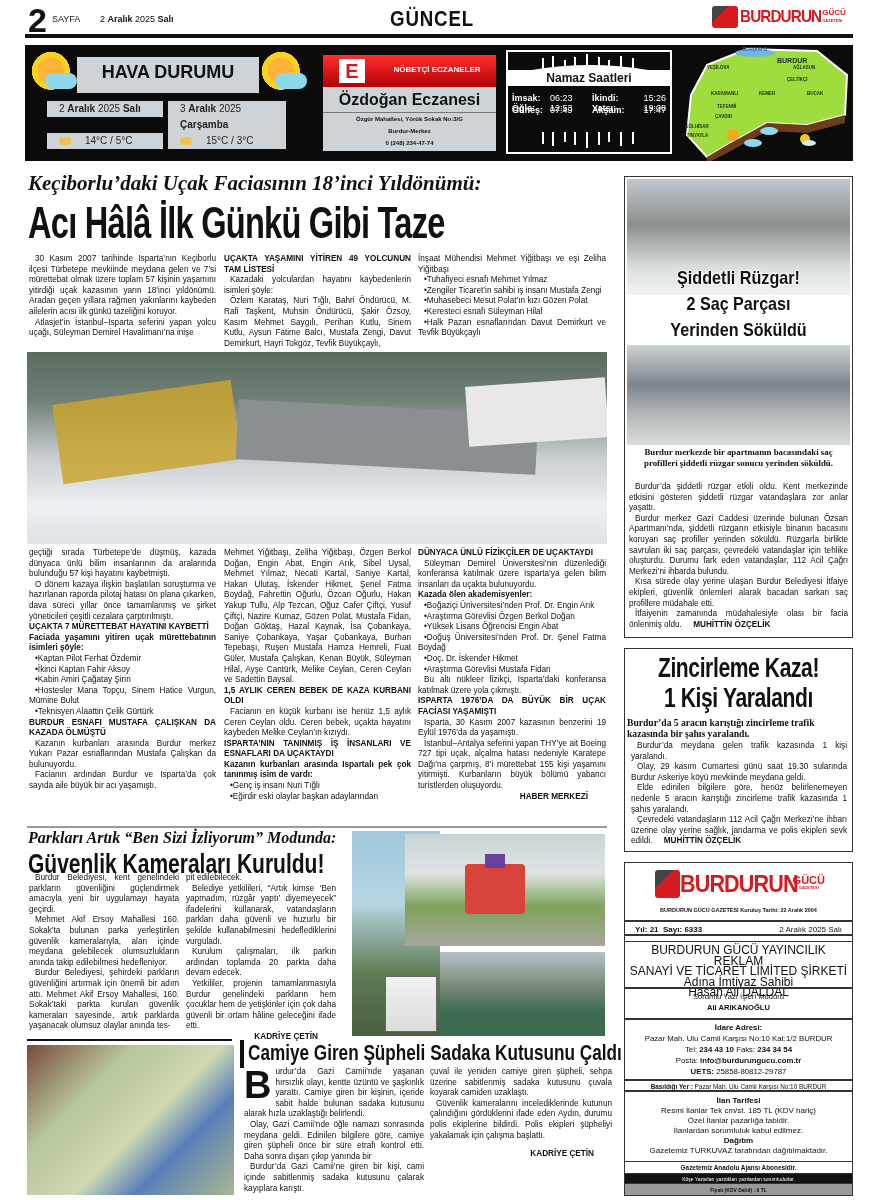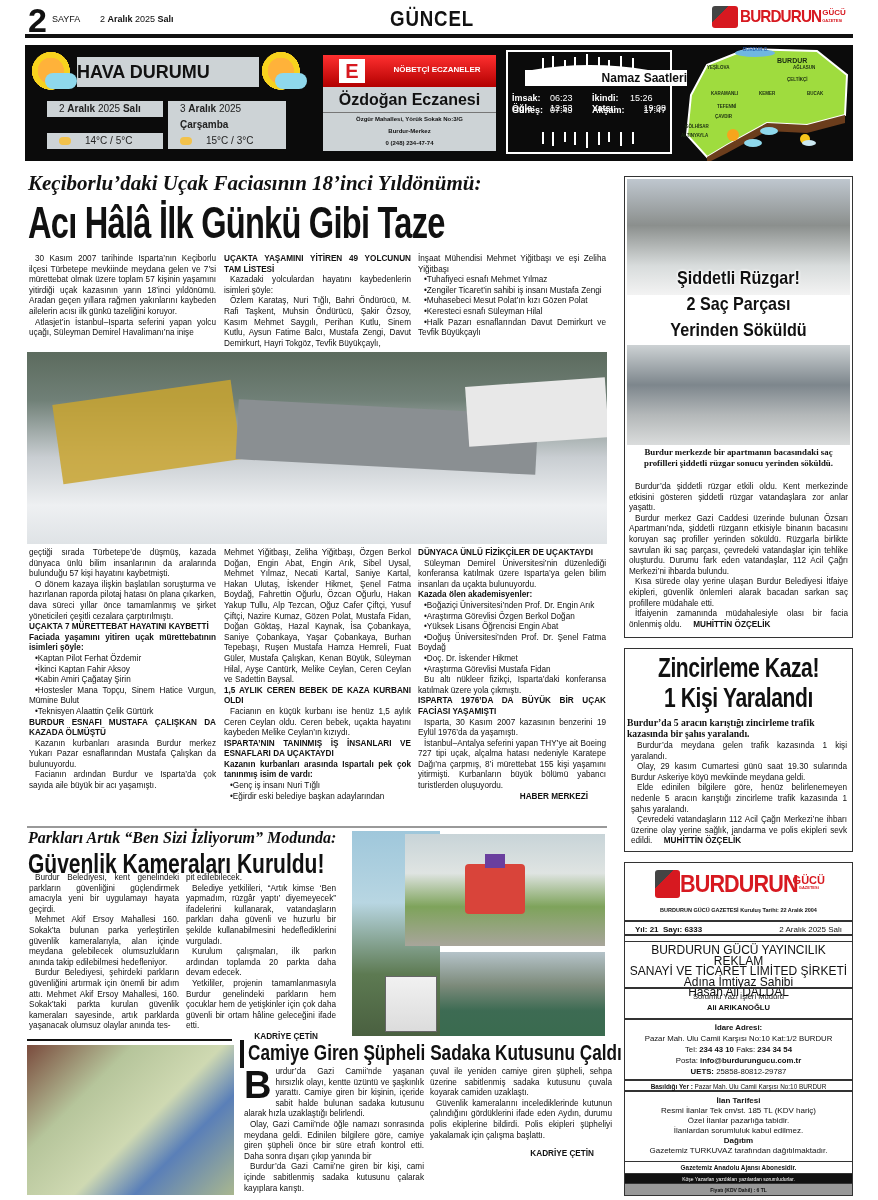--- a/index.html
+++ b/index.html
@@ -16,32 +16,32 @@
 .brand-flag{width:26px;height:22px;background:linear-gradient(135deg,#444 0 35%,#d71920 35%);border-radius:3px}
 .brand-txt{color:#d71920;font:bold 17px/20px "Liberation Sans",sans-serif;letter-spacing:-1px;transform:scaleX(.9);transform-origin:left}
 .brand-small{color:#d71920;font:bold 8px/8px "Liberation Sans",sans-serif;display:flex;flex-direction:column;margin-left:-10px}
 .brand-small span:last-child{font-size:4px}
 #rule{left:25px;top:34px;width:828px;height:4px;background:#111}
 
 #banner{left:25px;top:45px;width:828px;height:116px;background:#0b0b0b}
 #weather{left:0;top:0;width:290px;height:116px}
 .sun{position:absolute;width:44px;height:44px;border-radius:50%;background:radial-gradient(circle at 45% 45%,#ffb23a 0 38%,#f7d21e 39% 55%,transparent 56%)}
 .sun::after{content:"";position:absolute;left:14px;top:22px;width:32px;height:16px;border-radius:10px;background:#8ed8ec}
-#hava-title{position:absolute;left:52px;top:12px;width:182px;height:30px;background:#cdd3d6;font:bold 18px/30px "Liberation Sans",sans-serif;}
+#hava-title{position:absolute;left:52px;top:12px;width:182px;height:36px;background:#cdd3d6;font:bold 18px/30px "Liberation Sans",sans-serif;text-align:center}
 .wx-box{position:absolute;background:#cdd3d6;font-size:10px;line-height:16px;padding-left:12px;color:#222}
 .wx-box b{font-weight:bold}
 .wx-icon{display:inline-block;width:12px;height:8px;border-radius:6px;background:#f2c24c;margin-right:14px;vertical-align:middle}
 #pharm{left:298px;top:10px;width:173px;height:96px}
 #pharm-head{position:absolute;left:0;top:0;width:173px;height:32px;background:linear-gradient(#ff3030,#b20000)}
 #pharm-e{position:absolute;left:16px;top:4px;width:26px;height:24px;background:#fff;color:#d71920;font:bold 20px/24px "Liberation Sans",sans-serif;text-align:center}
 #pharm-label{position:absolute;left:55px;top:0;width:118px;font:bold 8px/30px "Liberation Sans",sans-serif;color:#fff;text-align:center}
 #pharm-name{position:absolute;left:0;top:32px;width:173px;height:26px;background:#cdd3d6;font:bold 16px/26px "Liberation Sans",sans-serif;text-align:center;border-bottom:1px solid #777}
 #pharm-info{position:absolute;left:0;top:58px;width:173px;height:38px;background:#cdd3d6;font:bold 6px/12px "Liberation Sans",sans-serif;text-align:center}
 #namaz{left:481px;top:5px;width:166px;height:104px;border:2px solid #fff;color:#fff}
-#namaz-title{position:absolute;left:17px;top:18px;width:162px;height:16px;background:#fff;color:#111;font:bold 12px/16px "Liberation Sans",sans-serif;text-align:right}
+#namaz-title{position:absolute;left:0;top:18px;width:162px;height:16px;background:#fff;color:#111;font:bold 12px/16px "Liberation Sans",sans-serif;text-align:center}
 .nm-row{position:absolute;left:4px;width:156px;font-size:9px;line-height:12px;display:flex}
 .nm-row span{display:inline-block}
 .nm-k{width:38px;font-weight:bold}
 .nm-v{width:42px}
 #map{left:652px;top:0;width:176px;height:116px}
 
 #kicker{left:28px;top:170px;font:italic bold 21px/26px "Liberation Serif",serif;white-space:nowrap}
 #headline{left:28px;top:198px;font:bold 44px/50px "Liberation Sans",sans-serif;letter-spacing:-1px;transform:scaleX(.74);transform-origin:left;white-space:nowrap}
 .col{position:absolute;font-size:8.2px;line-height:10.6px;text-align:justify;color:#111}
 .col p{text-indent:6px}
@@ -167,21 +167,21 @@
           <rect x="108" y="2" width="2" height="14"></rect>
           <rect x="120" y="4" width="2" height="12"></rect>
           <path d="M20 16 Q78 6 136 16Z"></path>
         </g>
     </svg>
     <div id="namaz-title">Namaz Saatleri</div>
     <div class="nm-row" style="top:40px">
       <span class="nm-k">İmsak:</span>
         <span class="nm-v">06:23</span>
       <span class="nm-k">İkindi:</span>
-        <span class="nm-v" style="width:36px">15:26</span>
+        <span class="nm-v" style="text-align:right;width:36px">15:26</span>
     </div>
     <div class="nm-row" style="top:52px">
       <span class="nm-k">Güneş:</span>
         <span class="nm-v">07:49</span>
       <span class="nm-k">Akşam:</span>
         <span class="nm-v" style="text-align:right;width:36px">17:47</span>
     </div>
     <div class="nm-row" style="top:50px">
       <span class="nm-k">Öğle:</span>
         <span class="nm-v">12:53</span>
@@ -270,21 +270,21 @@
     <p>Kazanın kurbanları arasında Burdur merkez Yukarı Pazar esnaflarından Mustafa Çalışkan da bulunuyordu.</p>
     <p>Facianın ardından Burdur ve Isparta’da çok sayıda aile büyük bir acı yaşamıştı.</p>
   </div>
 <div class="col" id="lead-c2b" style="left:224px;top:548px;width:187px">
     <p style="text-indent: 0px;">Mehmet Yiğitbaşı, Zeliha Yiğitbaşı, Özgen Berkol Doğan, Engin Abat, Engin Arık, Sibel Uysal, Mehmet Yılmaz, Necati Kartal, Saniye Kartal, Hakan Ulutaş, İskender Hikmet, Şenel Fatma Boydağ, Fahrettin Oğurlu, Özcan Oğurlu, Hakan Yakup Tullu, Alp Tezcan, Oğuz Cafer Çiftçi, Yusuf Çiftçi, Nazire Kumaz, Gözen Polat, Mustafa Fidan, Doğan Göktaş, Hazal Kaynak, İsa Çobankaya, Saniye Çobankaya, Yaşar Çobankaya, Burhan Tepebaşı, Ruşen Mustafa Hamza Hemreli, Fuat Güler, Mustafa Çalışkan, Kenan Büyük, Süleyman Hilal, Ayşe Cantürk, Melike Ceylan, Ceren Ceylan ve Sadettin Baysal.</p>
     <h4>1,5 AYLIK CEREN BEBEK DE KAZA KURBANI OLDI</h4>
     <p>Facianın en küçük kurbanı ise henüz 1,5 aylık Ceren Ceylan oldu. Ceren bebek, uçakta hayatını kaybeden Melike Ceylan’ın kızıydı.</p>
     <h4>ISPARTA’NIN TANINMIŞ İŞ İNSANLARI VE ESNAFLARI DA UÇAKTAYDI</h4>
     <h4>Kazanın kurbanları arasında Ispartalı pek çok tanınmış isim de vardı:</h4>
     <p class="bl">•Genç iş insanı Nuri Tığlı</p>
-    <p class="bl">•Eğirdir eski belediye başkan adaylarından</p>
+    <p class="bl">•Eğirdir eski olaylar başkan adaylarından</p>
   </div>
 <div class="col" id="lead-c3b" style="left:418px;top:548px;width:188px">
     <h4>DÜNYACA ÜNLÜ FİZİKÇİLER DE UÇAKTAYDI</h4>
     <p>Süleyman Demirel Üniversitesi’nin düzenlediği konferansa katılmak üzere Isparta’ya gelen bilim insanları da uçakta bulunuyordu.</p>
     <h4>Kazada ölen akademisyenler:</h4>
     <p class="bl">•Boğaziçi Üniversitesi’nden Prof. Dr. Engin Arık</p>
     <p class="bl">•Araştırma Görevlisi Özgen Berkol Doğan</p>
     <p class="bl">•Yüksek Lisans Öğrencisi Engin Abat</p>
     <p class="bl">•Doğuş Üniversitesi’nden Prof. Dr. Şenel Fatma Boydağ</p>
     <p class="bl">•Doç. Dr. İskender Hikmet</p>

